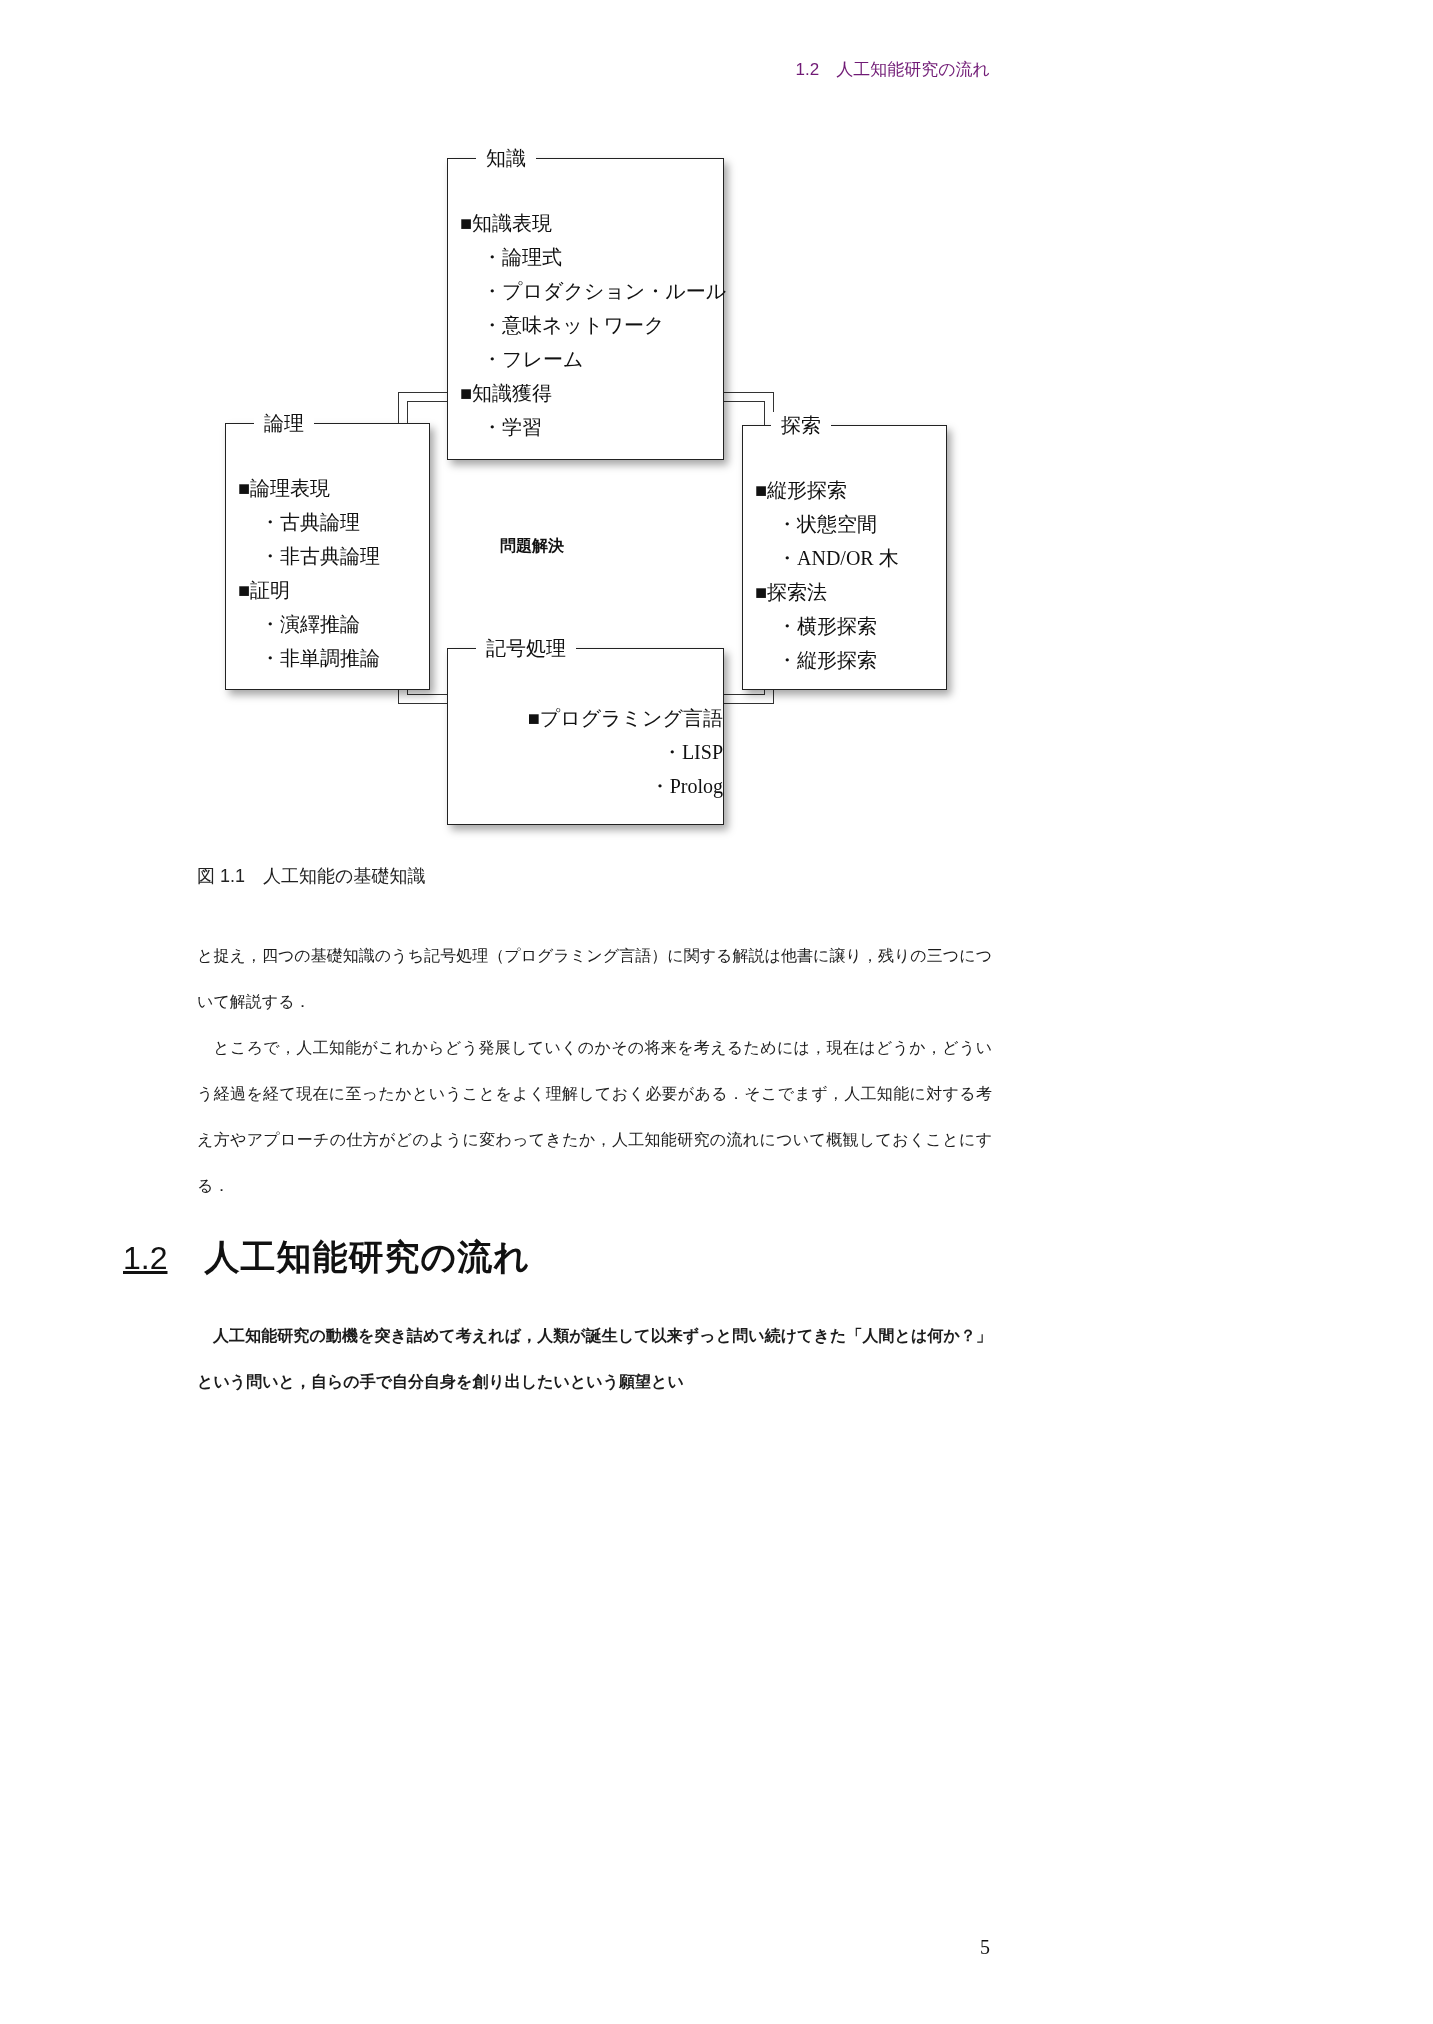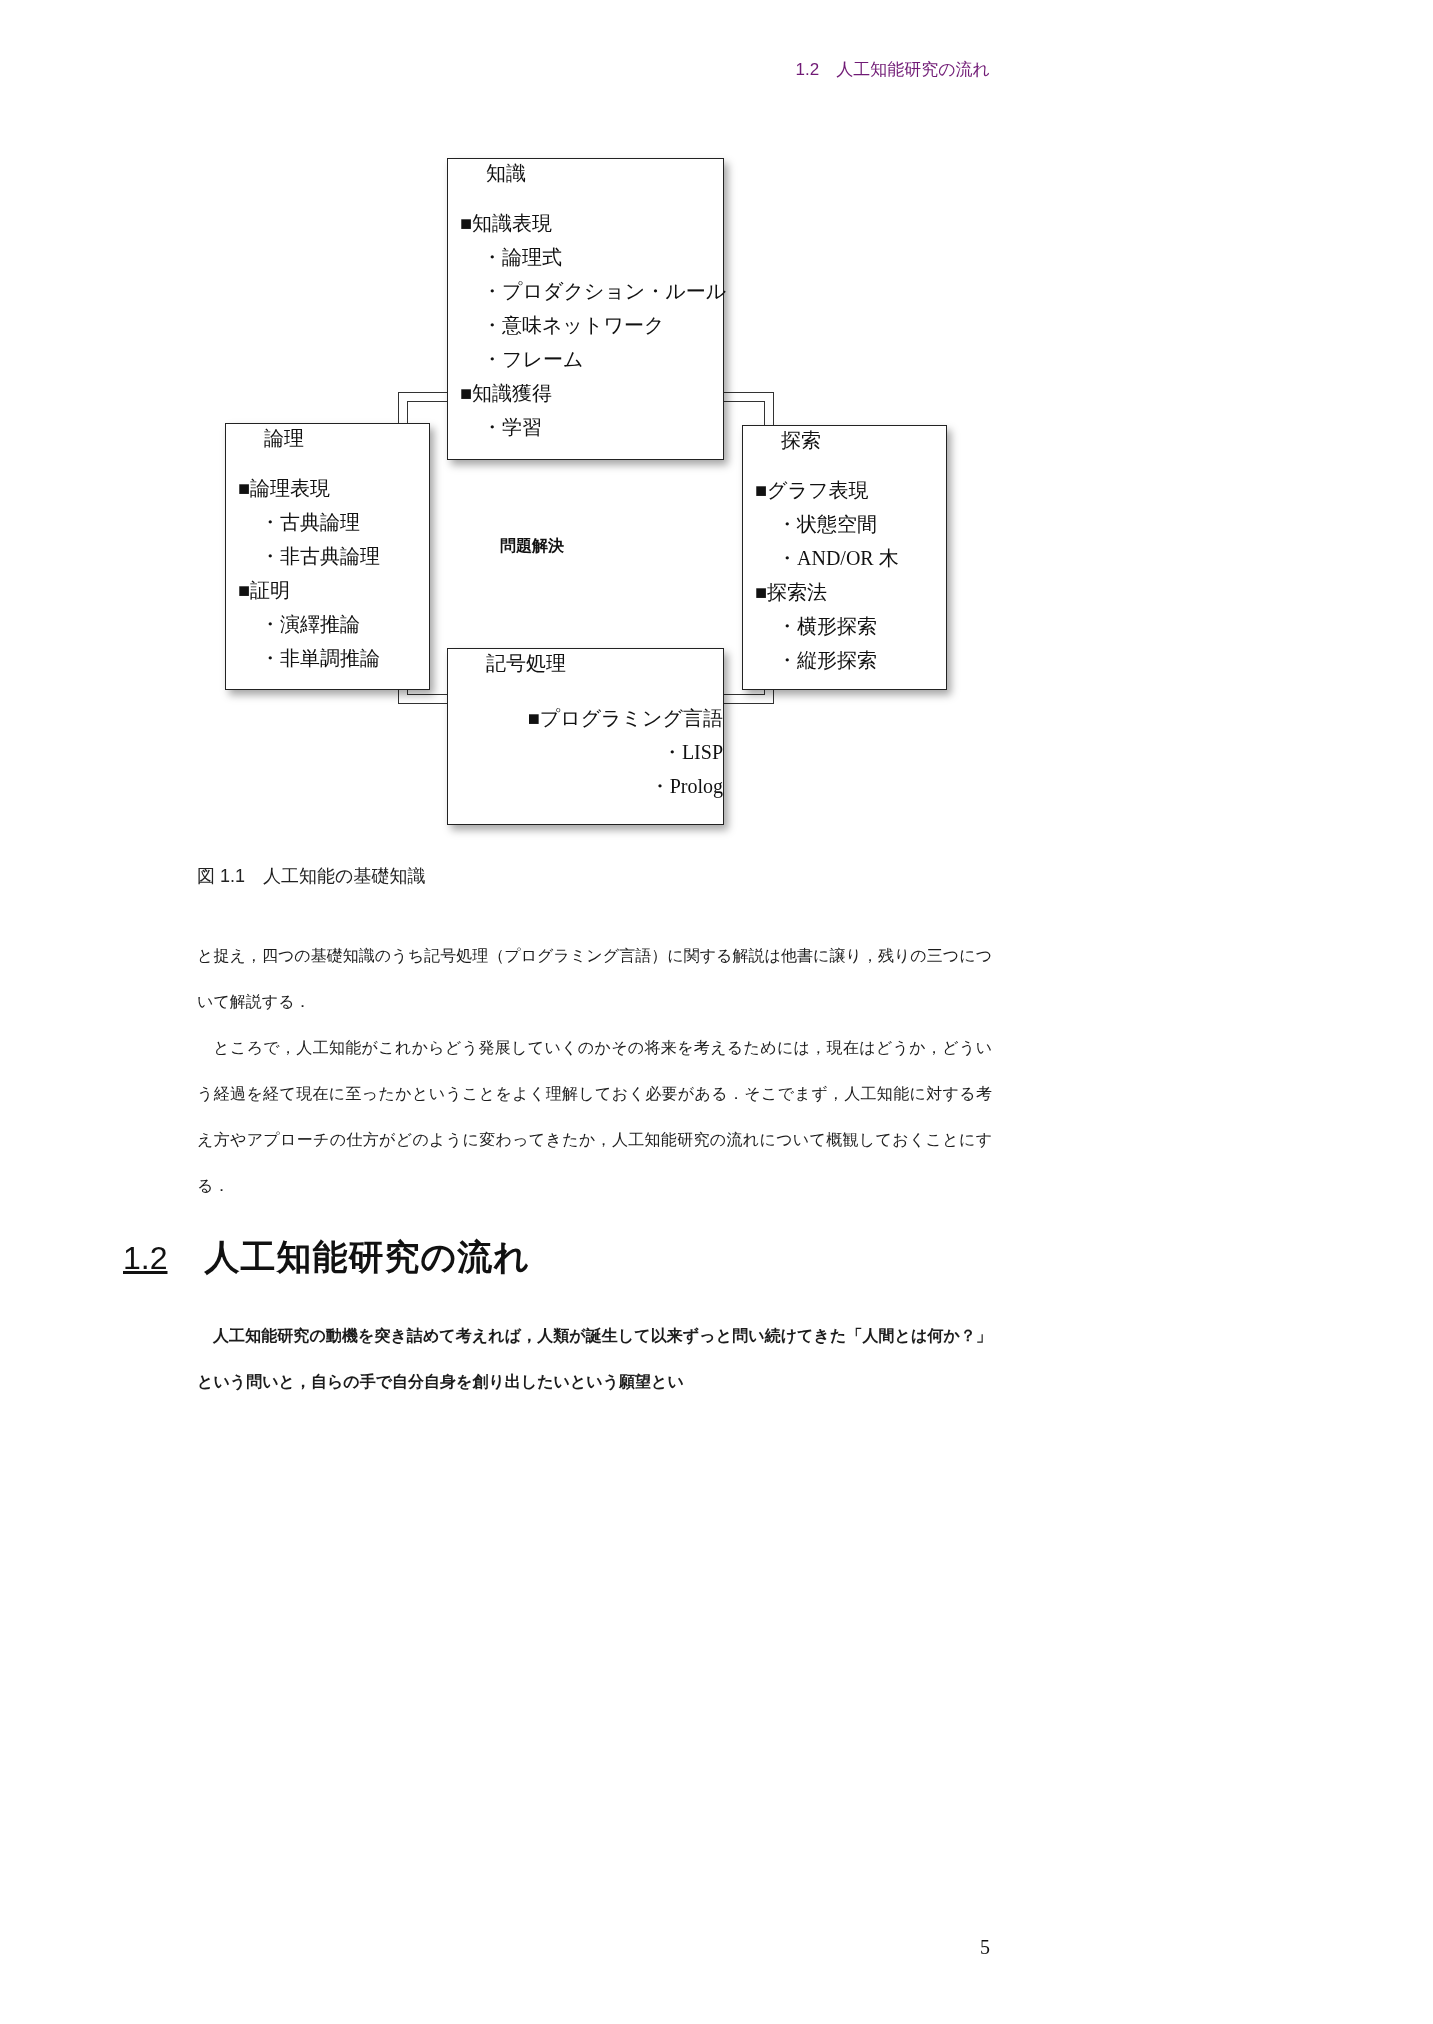--- a/index.html
+++ b/index.html
@@ -43,21 +43,20 @@
   .dbox-label {
     position: absolute;
     top: -14px; left: 28px;
     background: #fff;
     padding: 0 10px;
     font-family: "Liberation Sans", "DejaVu Sans", sans-serif;
     font-size: 20px;
     line-height: 26px;
     color: #111;
     white-space: nowrap;
-    margin-top: 15px;
   }
   .dbox-body { padding-top: 47px; }
   .dbox.symbol .dbox-body { padding-top: 52px; text-align: right; }
   .it {
     font-family: "Liberation Serif", "DejaVu Serif", serif;
     font-size: 20px;
     line-height: 34px;
     padding-left: 12px;
     white-space: nowrap;
     color: #111;
@@ -158,21 +157,21 @@
         <div class="it b">・非古典論理</div>
         <div class="it">■証明</div>
         <div class="it b">・演繹推論</div>
         <div class="it b">・非単調推論</div>
       </div>
     </div>
 
     <div class="dbox box-search">
       <span class="dbox-label">探索</span>
       <div class="dbox-body">
-        <div class="it">■グラフ表現</div>
+        <div class="it">■縦形探索</div>
         <div class="it b">・状態空間</div>
         <div class="it b">・AND/OR 木</div>
         <div class="it">■探索法</div>
         <div class="it b">・横形探索</div>
         <div class="it b">・縦形探索</div>
       </div>
     </div>
 
     <div class="dbox symbol box-symbol">
       <span class="dbox-label">記号処理</span>

